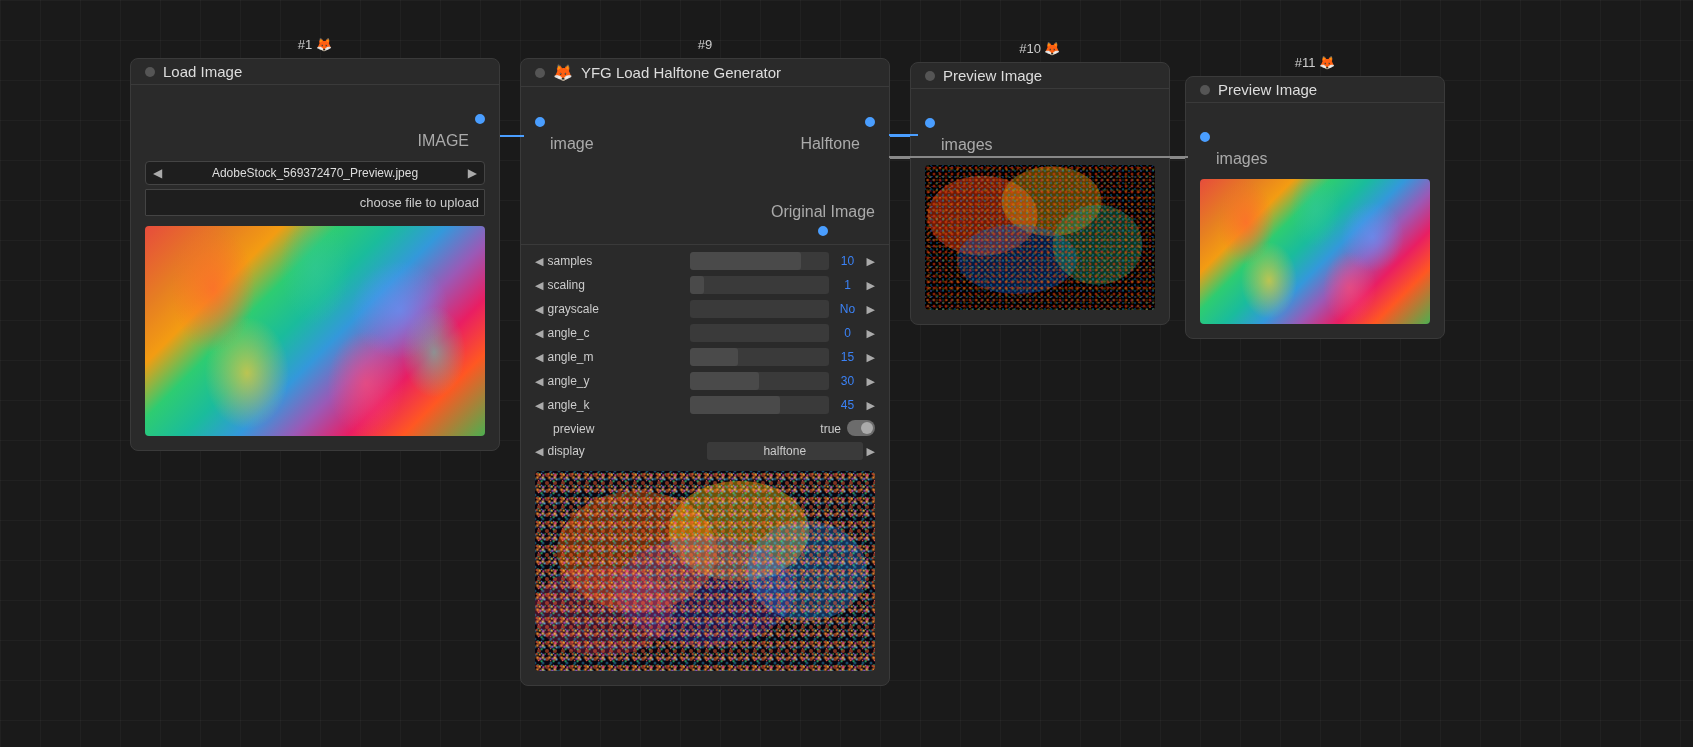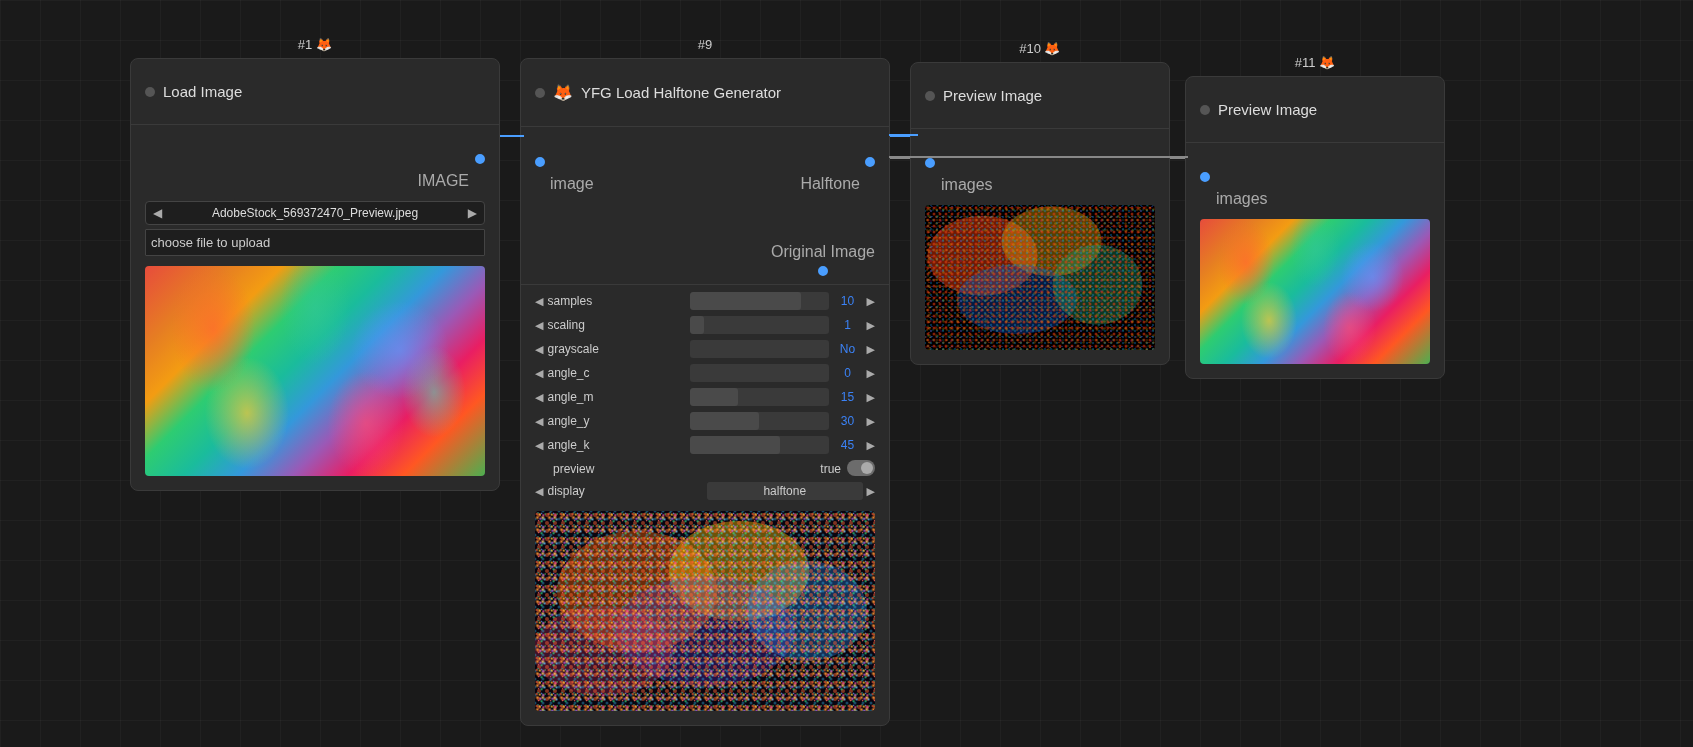--- a/index.html
+++ b/index.html
@@ -44,21 +44,21 @@
       white-space: nowrap;
       display: flex;
       align-items: center;
       gap: 4px;
     }
 
     .node-header {
       display: flex;
       align-items: center;
       gap: 8px;
-      padding: 24px 14px;
+      padding: 4px 14px;
       border-bottom: 1px solid #3a3a3a;
     }
 
     .node-dot {
       width: 10px;
       height: 10px;
       border-radius: 50%;
       background: #555;
       flex-shrink: 0;
     }
@@ -134,21 +134,21 @@
     }
 
     .upload-btn {
       display: block;
       margin: 4px 14px 10px;
       background: #1e1e1e;
       border: 1px solid #444;
       border-radius: 1px;
       color: #ccc;
       font-size: 13px;
-      text-align: left;
+      text-align: right;
       padding: 5px;
       cursor: pointer;
       width: calc(100% - 28px);
     }
 
     .node-image {
       margin: 0 14px 14px;
       border-radius: 4px;
       overflow: hidden;
       width: calc(100% - 28px);

